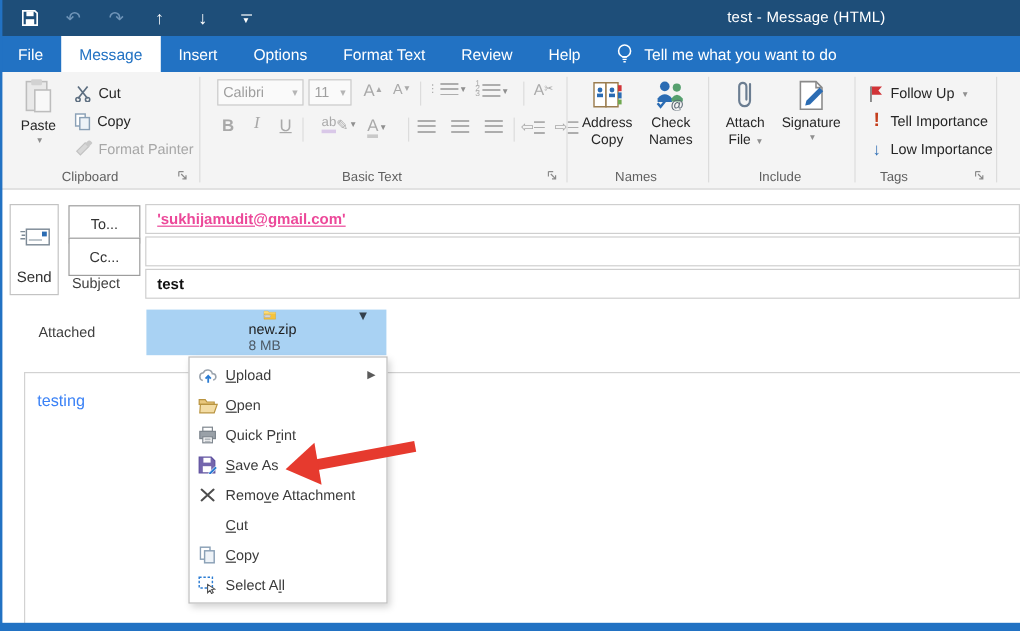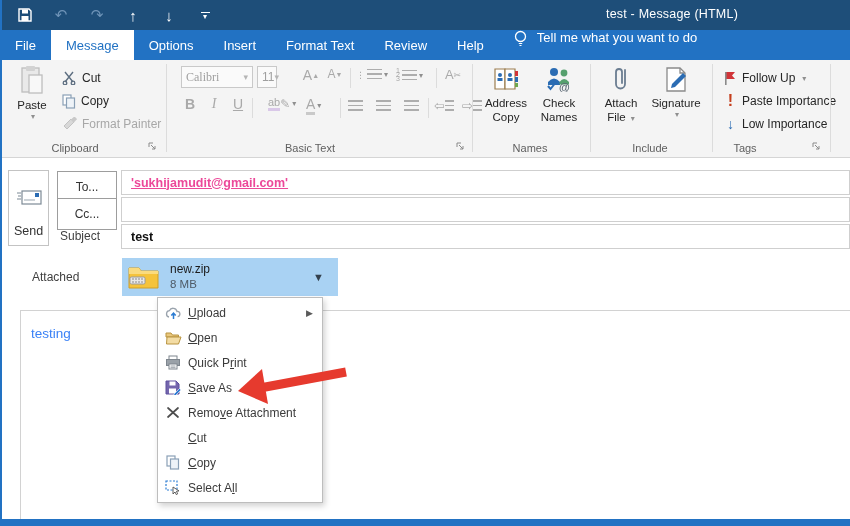--- a/index.html
+++ b/index.html
@@ -11,21 +11,21 @@
   .titlebar { position:absolute; left:0; top:0; width:850px; height:30px; background:#1e4e79; }
   .qat { position:absolute; left:14px; top:0; height:30px; display:flex; align-items:center; gap:14px; }
   .qat .qbtn { width:22px; height:22px; display:flex; align-items:center; justify-content:center; color:#fff; font-size:15px; }
   .qat .muted { color:#6f94b8; }
   .win-title { position:absolute; left:606px; top:7px; color:#fff; font-size:12.5px; letter-spacing:.2px; white-space:nowrap; }
 
   
   .tabstrip { position:absolute; left:0; top:30px; width:850px; height:30px; background:#2272c3; display:flex; align-items:stretch; }
   .tab { color:#fff; font-size:13px; padding:0 15px; display:flex; align-items:center; cursor:default; }
   .tab.active { background:#fff; color:#2272c3; }
-  .tellme { display:flex; gap:9px; color:#fff; font-size:13px; padding-left:14px; }
+  .tellme { display:flex; align-items:center; gap:9px; color:#fff; font-size:13px; padding-left:14px; }
 
   
   .ribbon { position:absolute; left:0; top:60px; width:850px; height:98px; background:#f4f4f4; border-bottom:1px solid #d5d5d5; }
   .vsep { position:absolute; top:4px; height:88px; width:1px; background:#dcdcdc; }
   .group-label { position:absolute; top:82px; font-size:11px; color:#5f5f5f; text-align:center; }
   .launcher { position:absolute; top:82px; width:10px; height:10px; }
   .bigbtn { position:absolute; display:flex; flex-direction:column; align-items:center; font-size:11.5px; color:#262626; text-align:center; line-height:1.25; }
   .smallbtn { position:absolute; display:flex; align-items:center; gap:5px; font-size:12px; color:#262626; height:20px; }
   .disabled { color:#a7a7a7 !important; }
   .combo { position:absolute; height:22px; background:#fafafa; border:1px solid #c9c9c9; color:#9f9f9f; font-size:12px; display:flex; align-items:center; padding:0 4px; justify-content:space-between; }
@@ -37,21 +37,21 @@
   
   .msghdr { position:absolute; left:0; top:159px; width:850px; height:151px; background:#fff; }
   .send-btn { position:absolute; left:8px; top:11px; width:41px; height:76px; background:#fff; border:1px solid #c3c3c3; display:flex; flex-direction:column; align-items:center; justify-content:flex-end; padding-bottom:7px; font-size:12.5px; color:#333; }
   .send-btn svg { position:absolute; top:18px; }
   .fieldbtn { position:absolute; left:57px; width:60px; height:32px; background:#fff; border:1px solid #9d9d9d; font-size:12px; color:#333; display:flex; align-items:center; justify-content:center; }
   .field { position:absolute; left:121px; width:729px; height:25px; background:#fff; border:1px solid #cfcfcf; font-size:12.5px; display:flex; align-items:center; padding-left:9px; }
   .to-val { color:#ec4899; font-weight:600; text-decoration:underline; }
   .subj-val { color:#111; font-weight:700; }
   .plain-label { position:absolute; font-size:12px; color:#3f3f3f; }
 
-  .chip { position:absolute; left:122px; top:99px; width:216px; height:38px; background:#a9d2f3; display:flex; align-items:center; }
+  .chip { position:absolute; left:122px; top:99px; width:200px; height:38px; background:#a9d2f3; display:flex; align-items:center;flex-direction:column; }
   .chip .ztxt { margin-left:10px; line-height:1.25; }
   .chip .zname { font-size:12px; color:#1c1c1c; }
   .chip .zsize { font-size:11.5px; color:#4e5a66; }
   .chip .zchev { position:absolute; right:14px; color:#33404d; font-size:11px; }
 
   
   .mailbody { position:absolute; left:20px; top:310px; width:845px; height:230px; border:1px solid #d2d2d2; background:#fff; }
   .mailbody .txt { position:absolute; left:10px; top:15px; font-size:13.5px; color:#3b82f6; }
 
   
@@ -86,22 +86,22 @@
       <span class="qbtn" style="font-weight:bold;">↓</span>
       <span class="qbtn" style="flex-direction:column; font-size:8px; line-height:4px;"><span style="display:block;width:9px;border-top:1.5px solid #fff;margin-bottom:2px;"></span>▾</span>
     </div>
     <span class="win-title">test - Message (HTML)</span>
   </div>
 
   <div class="tabstrip">
     <div id="tabs-container" style="display:flex;">
         <div class="tab">File</div>
         <div class="tab active">Message</div>
+        <div class="tab">Insert</div>
         <div class="tab">Options</div>
-        <div class="tab">Insert</div>
         <div class="tab">Format Text</div>
         <div class="tab">Review</div>
         <div class="tab">Help</div>
       </div>
     <div class="tellme">
       <svg width="15" height="18" viewBox="0 0 15 18">
           <circle cx="7.5" cy="6.5" r="5" fill="none" stroke="#fff" stroke-width="1.3"></circle>
           <path d="M5.5 11.5 h4 M5.8 13.5 h3.4 M6.5 15.5 h2" stroke="#fff" stroke-width="1.2" fill="none"></path>
         </svg>
       <span>Tell me what you want to do</span>
@@ -141,25 +141,25 @@
         </svg>
       <span>Format Painter</span>
     </div>
     <div class="group-label" style="left:30px; width:90px;">Clipboard</div>
     <svg class="launcher" style="left:148px;" viewBox="0 0 10 10">
         <path d="M1 1 v4 M1 1 h4 M3 3 l4 4 M7 4 v3 h-3" stroke="#8a8a8a" fill="none"></path>
       </svg>
 
     <div class="vsep" style="left:166px;"></div>
 
-    <div class="combo" style="left:181px; top:6px; width:72px;font-family:Liberation Serif, serif;">
+    <div class="combo" style="left:181px; top:6px; width:72px;">
       <span>Calibri</span>
         <span class="arrow">▾</span>
     </div>
-    <div class="combo" style="left:257px; top:6px; width:20px;">
+    <div class="combo" style="left:257px; top:6px; width:36px;">
       <span>11</span>
         <span class="arrow">▾</span>
     </div>
     <div class="gicon" style="left:300px; top:7px; width:22px; font-size:14px;">A<span style="font-size:7px; vertical-align:top;">▲</span></div>
     <div class="gicon" style="left:324px; top:7px; width:22px; font-size:12px;">A<span style="font-size:7px; vertical-align:top;">▼</span></div>
     <div class="vsep" style="left:350px; top:8px; height:20px;"></div>
     <div class="gicon" style="left:356px; top:9px;">
         <span style="font-size:9px; margin-right:2px;">⋮</span>
         <span class="lines"></span>
         <span class="chev">▾</span>
@@ -260,21 +260,21 @@
     <div class="smallbtn" style="left:724px; top:8px;">
       <svg width="13" height="15" viewBox="0 0 13 15">
           <path d="M2 1 h9 l-3 3.5 3 3.5 h-9 z" fill="#d13438"></path>
           <rect x="1" y="1" width="1.6" height="13" fill="#8a8a8a"></rect>
         </svg>
       <span>Follow Up</span>
       <span class="chev">▾</span>
     </div>
     <div class="smallbtn" style="left:724px; top:31px;">
       <span style="color:#c43e1c; font-weight:bold; font-size:16px; width:13px; text-align:center;">!</span>
-      <span>Paste Importance</span>
+      <span>Tell Importance</span>
     </div>
     <div class="smallbtn" style="left:724px; top:54px;">
       <span style="color:#2b6cb3; font-weight:bold; font-size:14px; width:13px; text-align:center;">↓</span>
       <span>Low Importance</span>
     </div>
     <div class="group-label" style="left:700px; width:90px;">Tags</div>
     <svg class="launcher" style="left:812px;" viewBox="0 0 10 10">
         <path d="M1 1 v4 M1 1 h4 M3 3 l4 4 M7 4 v3 h-3" stroke="#8a8a8a" fill="none"></path>
       </svg>
 

